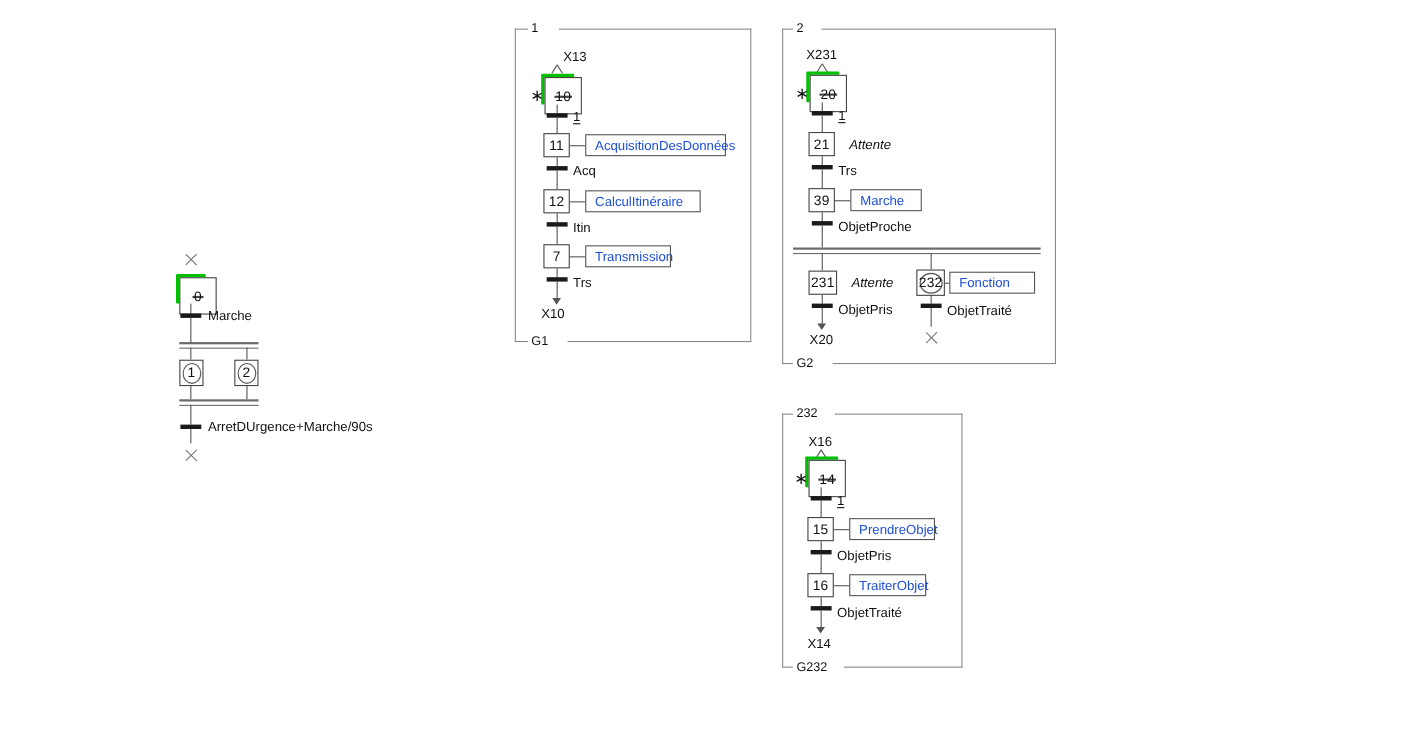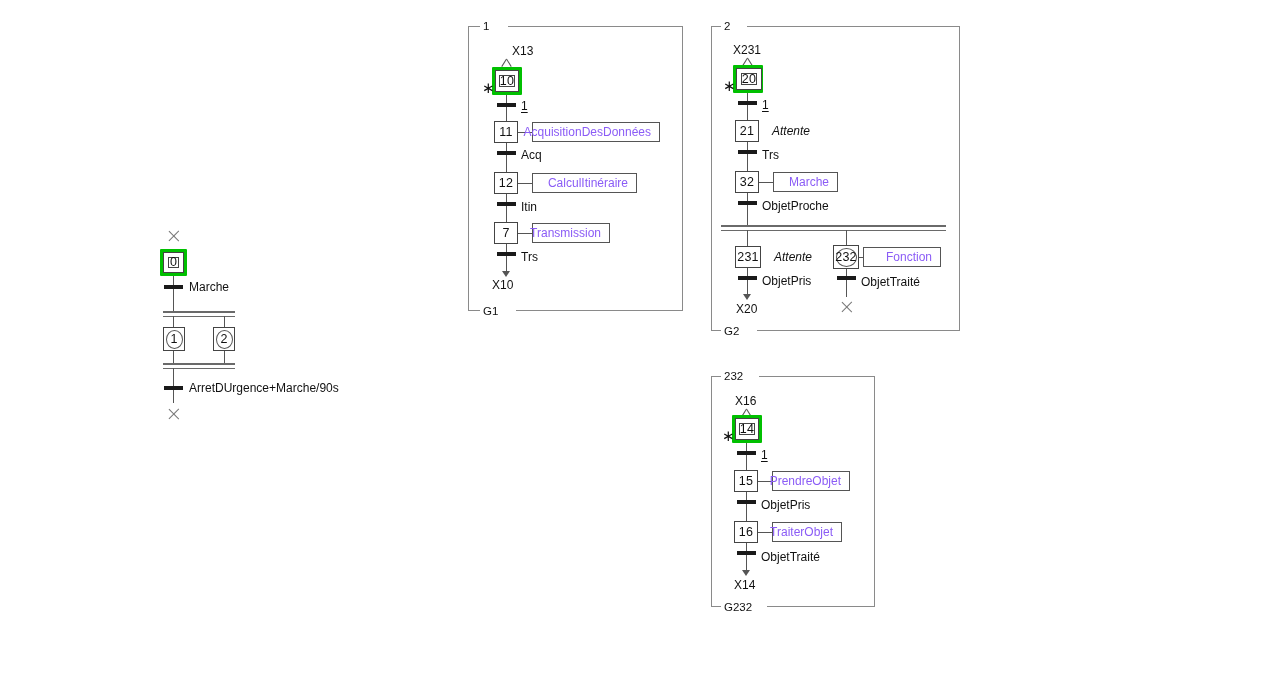--- a/index.html
+++ b/index.html
@@ -18,21 +18,21 @@
     position:absolute;box-sizing:border-box;
     border:1.5px solid #444;background:#fff;
     display:flex;align-items:center;justify-content:center;
     font-size:12.5px;line-height:1;color:#111;
     letter-spacing:.2px;
   }
 
   
   .step.initial{
     border:1.5px solid #444;
-    padding:4px;
+    padding:16px;
   }
   .step.initial > .inner{
     flex:1;align-self:stretch;
     border:1.5px solid #444;background:#fff;
     display:flex;align-items:center;justify-content:center;
   }
 
   
   .step.enclosing{position:absolute;}
   .step.enclosing .circ{
@@ -54,22 +54,22 @@
 
   
   .lbl{position:absolute;font-size:12px;line-height:13px;color:#111;white-space:nowrap;}
   .lbl.ital{font-style:italic;}
   .lbl.underlined{text-decoration:underline;text-underline-offset:2px;}
 
   
   .action{
     position:absolute;box-sizing:border-box;
     border:1.2px solid #555;background:#fff;
-    display:flex;align-items:center;justify-content:flex-end;
-    font-size:12px;line-height:1;color:#8b5cf6;white-space:nowrap;
+    display:flex;align-items:center;justify-content:flex-start;
+    font-size:12px;line-height:1;color:#1d4ed8;white-space:nowrap;
     padding:0 8px;
   }
 
   
   .dbar{position:absolute;}
   .dbar i{display:block;height:1.5px;background:#6a6a6a;width:100%;}
   .dbar i+i{margin-top:3px;}
 
   
   .arrow-down{
@@ -269,21 +269,21 @@
       <span>21</span>
     </div>
     <div class="lbl ital" style="left:772px;top:125px;">Attente</div>
 
     <div class="vline" style="left:747px;top:142px;height:8px;"></div>
     <div class="trans" style="left:738px;top:150px;width:19px;"></div>
     <div class="lbl" style="left:762px;top:149px;">Trs</div>
     <div class="vline" style="left:747px;top:154px;height:17px;"></div>
 
     <div class="step" style="left:735px;top:171px;width:24px;height:22px;">
-      <span>32</span>
+      <span>39</span>
     </div>
     <div class="hline" style="left:759px;top:182px;width:14px;"></div>
     <div class="action" style="left:773px;top:172px;width:65px;height:20px;">
       <span>Marche</span>
     </div>
 
     <div class="vline" style="left:747px;top:193px;height:8px;"></div>
     <div class="trans" style="left:738px;top:201px;width:19px;"></div>
     <div class="lbl" style="left:762px;top:200px;">ObjetProche</div>
     <div class="vline" style="left:747px;top:205px;height:20px;"></div>

